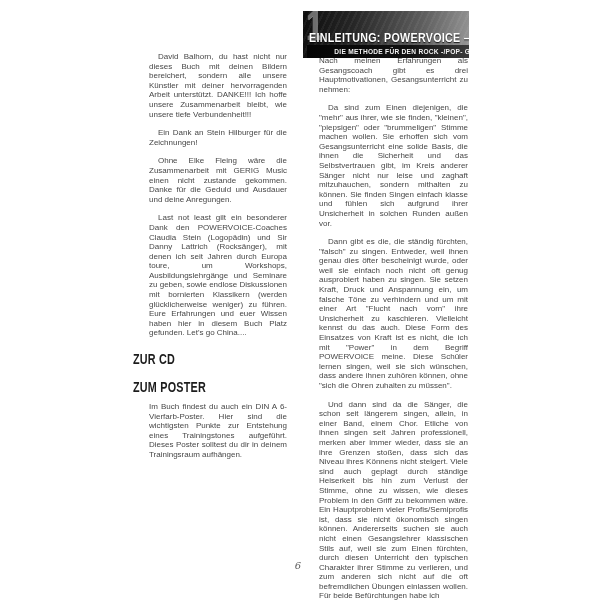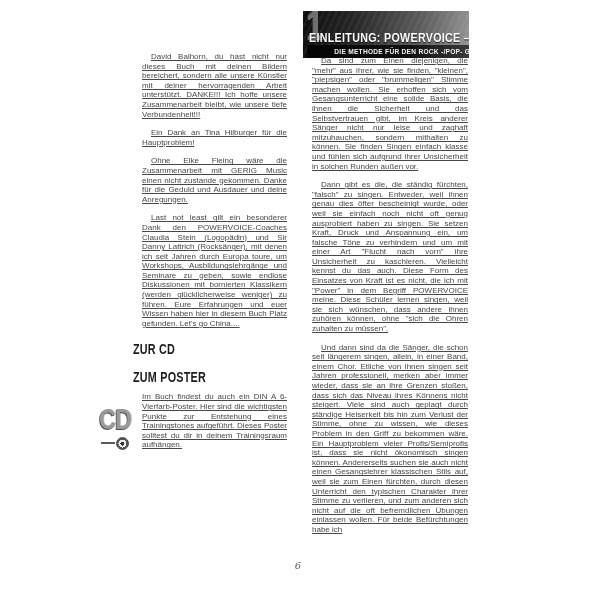--- a/index.html
+++ b/index.html
@@ -38,21 +38,21 @@
     padding-left:6px;
   }
   
   .col{
     position:absolute;top:52px;
     font-size:8px;line-height:9.6px;text-align:justify;
     hyphens:auto;-webkit-hyphens:auto;
   }
   .col-left{left:133px;width:154px;}
   .col-right{left:303px;top:56px;width:165px;}
-  .col p{margin:0 0 9px 9px;text-indent:9px;text-decoration:underline;}
+  .col p{margin:0 0 9px 16px;text-indent:9px;}
   .col p.no-indent{text-indent:0;}
   .sec-heading{
     margin:13px 0 8px 0;
     font-size:15px;font-weight:700;color:#1c1c1c;letter-spacing:0.3px;
     transform:scaleX(0.72);transform-origin:left center;
     white-space:nowrap;line-height:1;display:block;
   }
   
   .cd-icon{position:absolute;left:99px;top:404px;width:40px;height:62px;}
   .cd-icon .cd-letters{
@@ -83,37 +83,33 @@
   <div class="banner">
     <div class="big-num">1</div>
     <div class="title">EINLEITUNG: POWERVOICE –</div>
     <div class="subtitle-strip">
       <span class="subtitle">DIE METHODE FÜR DEN ROCK -/POP- GESANG</span>
     </div>
   </div>
 
   <div class="col col-left">
     <p>David Balhorn, du hast nicht nur dieses Buch mit deinen Bildern bereichert, sondern alle unsere Künstler mit deiner hervorragenden Arbeit unterstützt. DANKE!!! Ich hoffe unsere Zusammenarbeit bleibt, wie unsere tiefe Verbundenheit!!!</p>
-    <p>Ein Dank an Tina Hilburger für die Hauptproblem!</p>
+    <p>Ein Dank an Stein Hilburger für die Zeichnungen!</p>
     <p>Ohne Elke Fleing wäre die Zusammenarbeit mit GERIG Music einen nicht zustande gekommen. Danke für die Geduld und Ausdauer und deine Anregungen.</p>
     <p>Last not least gilt ein besonderer Dank den POWERVOICE-Coaches Claudia Stein (Logopädin) und Sir Danny Lattrich (Rocksänger), mit denen ich seit Jahren durch Europa toure, um Workshops, Ausbildungslehrgänge und Seminare zu geben, sowie endlose Diskussionen mit bornierten Klassikern (werden glücklicherweise weniger) zu führen. Eure Erfahrungen und euer Wissen haben hier in diesem Buch Platz gefunden. Let's go China....</p>
 
     <span class="sec-heading">ZUR CD</span>
 
     <span class="sec-heading">ZUM POSTER</span>
     <p class="no-indent">Im Buch findest du auch ein DIN A 6-Vierfarb-Poster. Hier sind die wichtigsten Punkte zur Entstehung eines Trainingstones aufgeführt. Dieses Poster solltest du dir in deinem Trainingsraum aufhängen.</p>
   </div>
 
-  <div class="cd-icon">
-    <div class="cd-letters">CD</div>
-    <div class="cd-shadow"></div>
-    <div class="cd-disc"></div>
-  </div>
 
   <div class="col col-right">
+    <p class="no-indent">Nach meinen Erfahrungen als Gesangscoach gibt es drei Hauptmotivationen, Gesangsunterricht zu nehmen:</p>
     <p>Da sind zum Einen diejenigen, die "mehr" aus ihrer, wie sie finden, "kleinen", "piepsigen" oder "brummeligen" Stimme machen wollen. Sie erhoffen sich vom Gesangsunterricht eine solide Basis, die ihnen die Sicherheit und das Selbstvertrauen gibt, im Kreis anderer Sänger nicht nur leise und zaghaft mitzuhauchen, sondern mithalten zu können. Sie finden Singen einfach klasse und fühlen sich aufgrund ihrer Unsicherheit in solchen Runden außen vor.</p>
     <p>Dann gibt es die, die ständig fürchten, "falsch" zu singen. Entweder, weil ihnen genau dies öfter bescheinigt wurde, oder weil sie einfach noch nicht oft genug ausprobiert haben zu singen. Sie setzen Kraft, Druck und Anspannung ein, um falsche Töne zu verhindern und um mit einer Art "Flucht nach vorn" ihre Unsicherheit zu kaschieren. Vielleicht kennst du das auch. Diese Form des Einsatzes von Kraft ist es nicht, die ich mit "Power" in dem Begriff POWERVOICE meine. Diese Schüler lernen singen, weil sie sich wünschen, dass andere ihnen zuhören können, ohne "sich die Ohren zuhalten zu müssen".</p>
     <p>Und dann sind da die Sänger, die schon seit längerem singen, allein, in einer Band, einem Chor. Etliche von ihnen singen seit Jahren professionell, merken aber immer wieder, dass sie an ihre Grenzen stoßen, dass sich das Niveau ihres Könnens nicht steigert. Viele sind auch geplagt durch ständige Heiserkeit bis hin zum Verlust der Stimme, ohne zu wissen, wie dieses Problem in den Griff zu bekommen wäre. Ein Hauptproblem vieler Profis/Semiprofis ist, dass sie nicht ökonomisch singen können. Andererseits suchen sie auch nicht einen Gesangslehrer klassischen Stils auf, weil sie zum Einen fürchten, durch diesen Unterricht den typischen Charakter ihrer Stimme zu verlieren, und zum anderen sich nicht auf die oft befremdlichen Übungen einlassen wollen. Für beide Befürchtungen habe ich</p>
   </div>
 
   <div class="page-number">6</div>
 
 </div>
 
 </body></html>

